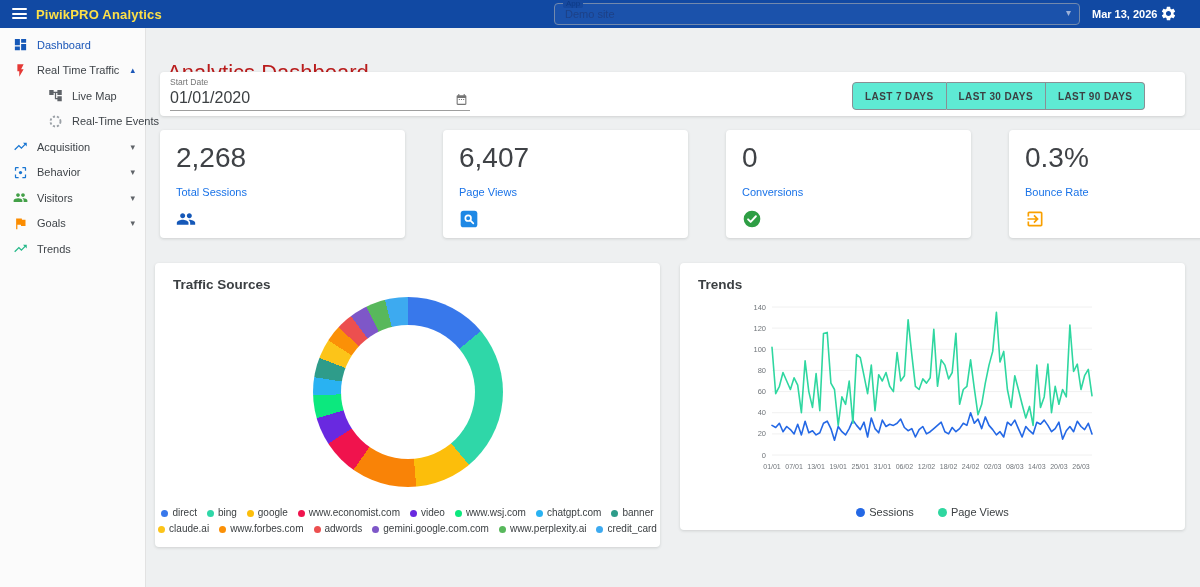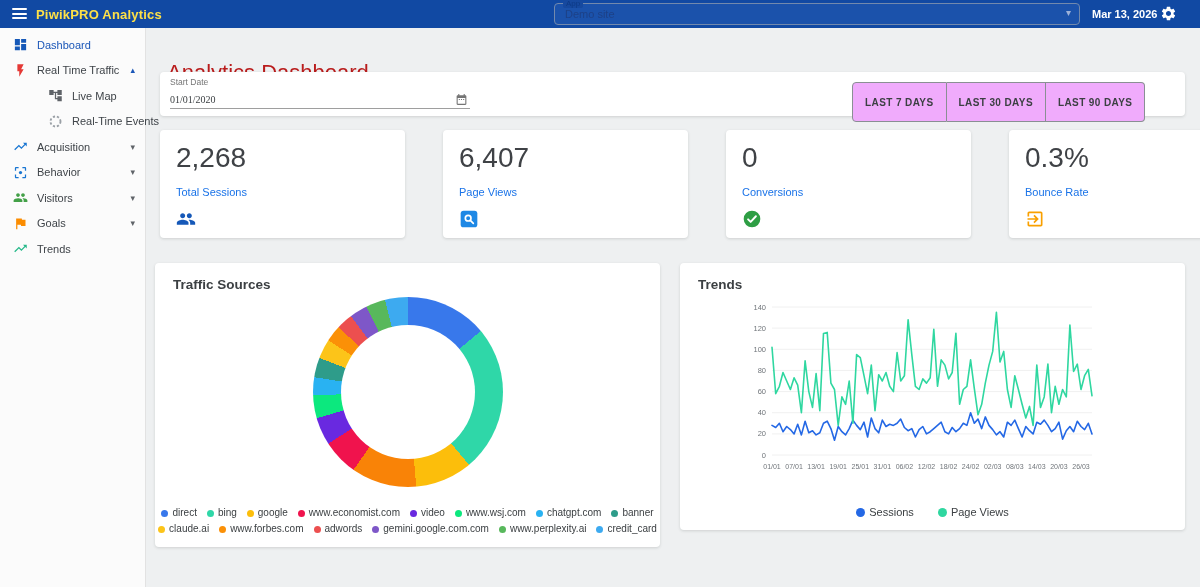--- a/index.html
+++ b/index.html
@@ -29,26 +29,26 @@
   .side-item .s-arrow{margin-left:auto;margin-right:10px;font-size:9px;color:#5f6368;}
   .side-item .s-arrow.open{color:#1b57b8;}
   
   #main{position:absolute;left:147px;top:28px;width:1053px;height:559px;}
   .page-title{position:absolute;left:20px;top:12px;font-size:22px;color:#b91c1c;font-weight:500;margin-top:20px;}
   .card{position:absolute;background:#fff;border-radius:4px;box-shadow:0 1px 3px rgba(60,64,67,.18);}
   
   #filter-card{left:13px;top:44px;width:1025px;height:44px;}
   .date-field{position:absolute;top:5px;height:34px;}
   .date-field .df-label{font-size:8.5px;color:#757575;display:block;margin-bottom:2px;}
-  .date-field input{border:none;border-bottom:1px solid #9e9e9e;width:100%;font-size:10px;color:#3c4043;background:transparent;padding:0 0 3px 0;outline:none;font-family:Liberation Serif, serif;}
+  .date-field input{border:none;border-bottom:1px solid #9e9e9e;width:100%;font-size:16px;color:#3c4043;background:transparent;padding:0 0 3px 0;outline:none;font-family:Liberation Sans, sans-serif;}
   .date-field .cal{position:absolute;right:2px;bottom:6px;width:13px;height:13px;cursor:pointer;}
   #start-field{left:10px;width:300px;}
   #end-field{left:333px;width:342px;}
   #btn-group{position:absolute;left:692px;top:10px;display:flex;}
-  #btn-group button{border:1px solid #8a8f94;background:#f0abfc;color:#3c4043;font-size:10px;font-weight:bold;letter-spacing:.4px;padding:4px 12px;height:40px;cursor:pointer;font-family:"Liberation Sans",sans-serif;}
+  #btn-group button{border:1px solid #8a8f94;background:#5eead4;color:#3c4043;font-size:10px;font-weight:bold;letter-spacing:.4px;padding:4px 12px;height:28px;cursor:pointer;font-family:"Liberation Sans",sans-serif;}
   #btn-group button:first-child{border-radius:4px 0 0 4px;}
   #btn-group button:last-child{border-radius:0 4px 4px 0;}
   #btn-group button + button{border-left:none;}
   
   #kpi-row{position:absolute;left:13px;top:102px;display:grid;grid-template-columns:repeat(4,245px);grid-gap:16px;gap:38px;}
   .kpi-card{background:#fff;border-radius:4px;box-shadow:0 1px 3px rgba(60,64,67,.18);height:108px;box-sizing:border-box;padding:12px 16px;}
   .kpi-value{font-size:28px;color:#3f4246;}
   .kpi-label{font-size:11px;color:#1a73e8;margin-top:12px;}
   .kpi-icon{margin-top:11px;width:20px;height:20px;}
   

